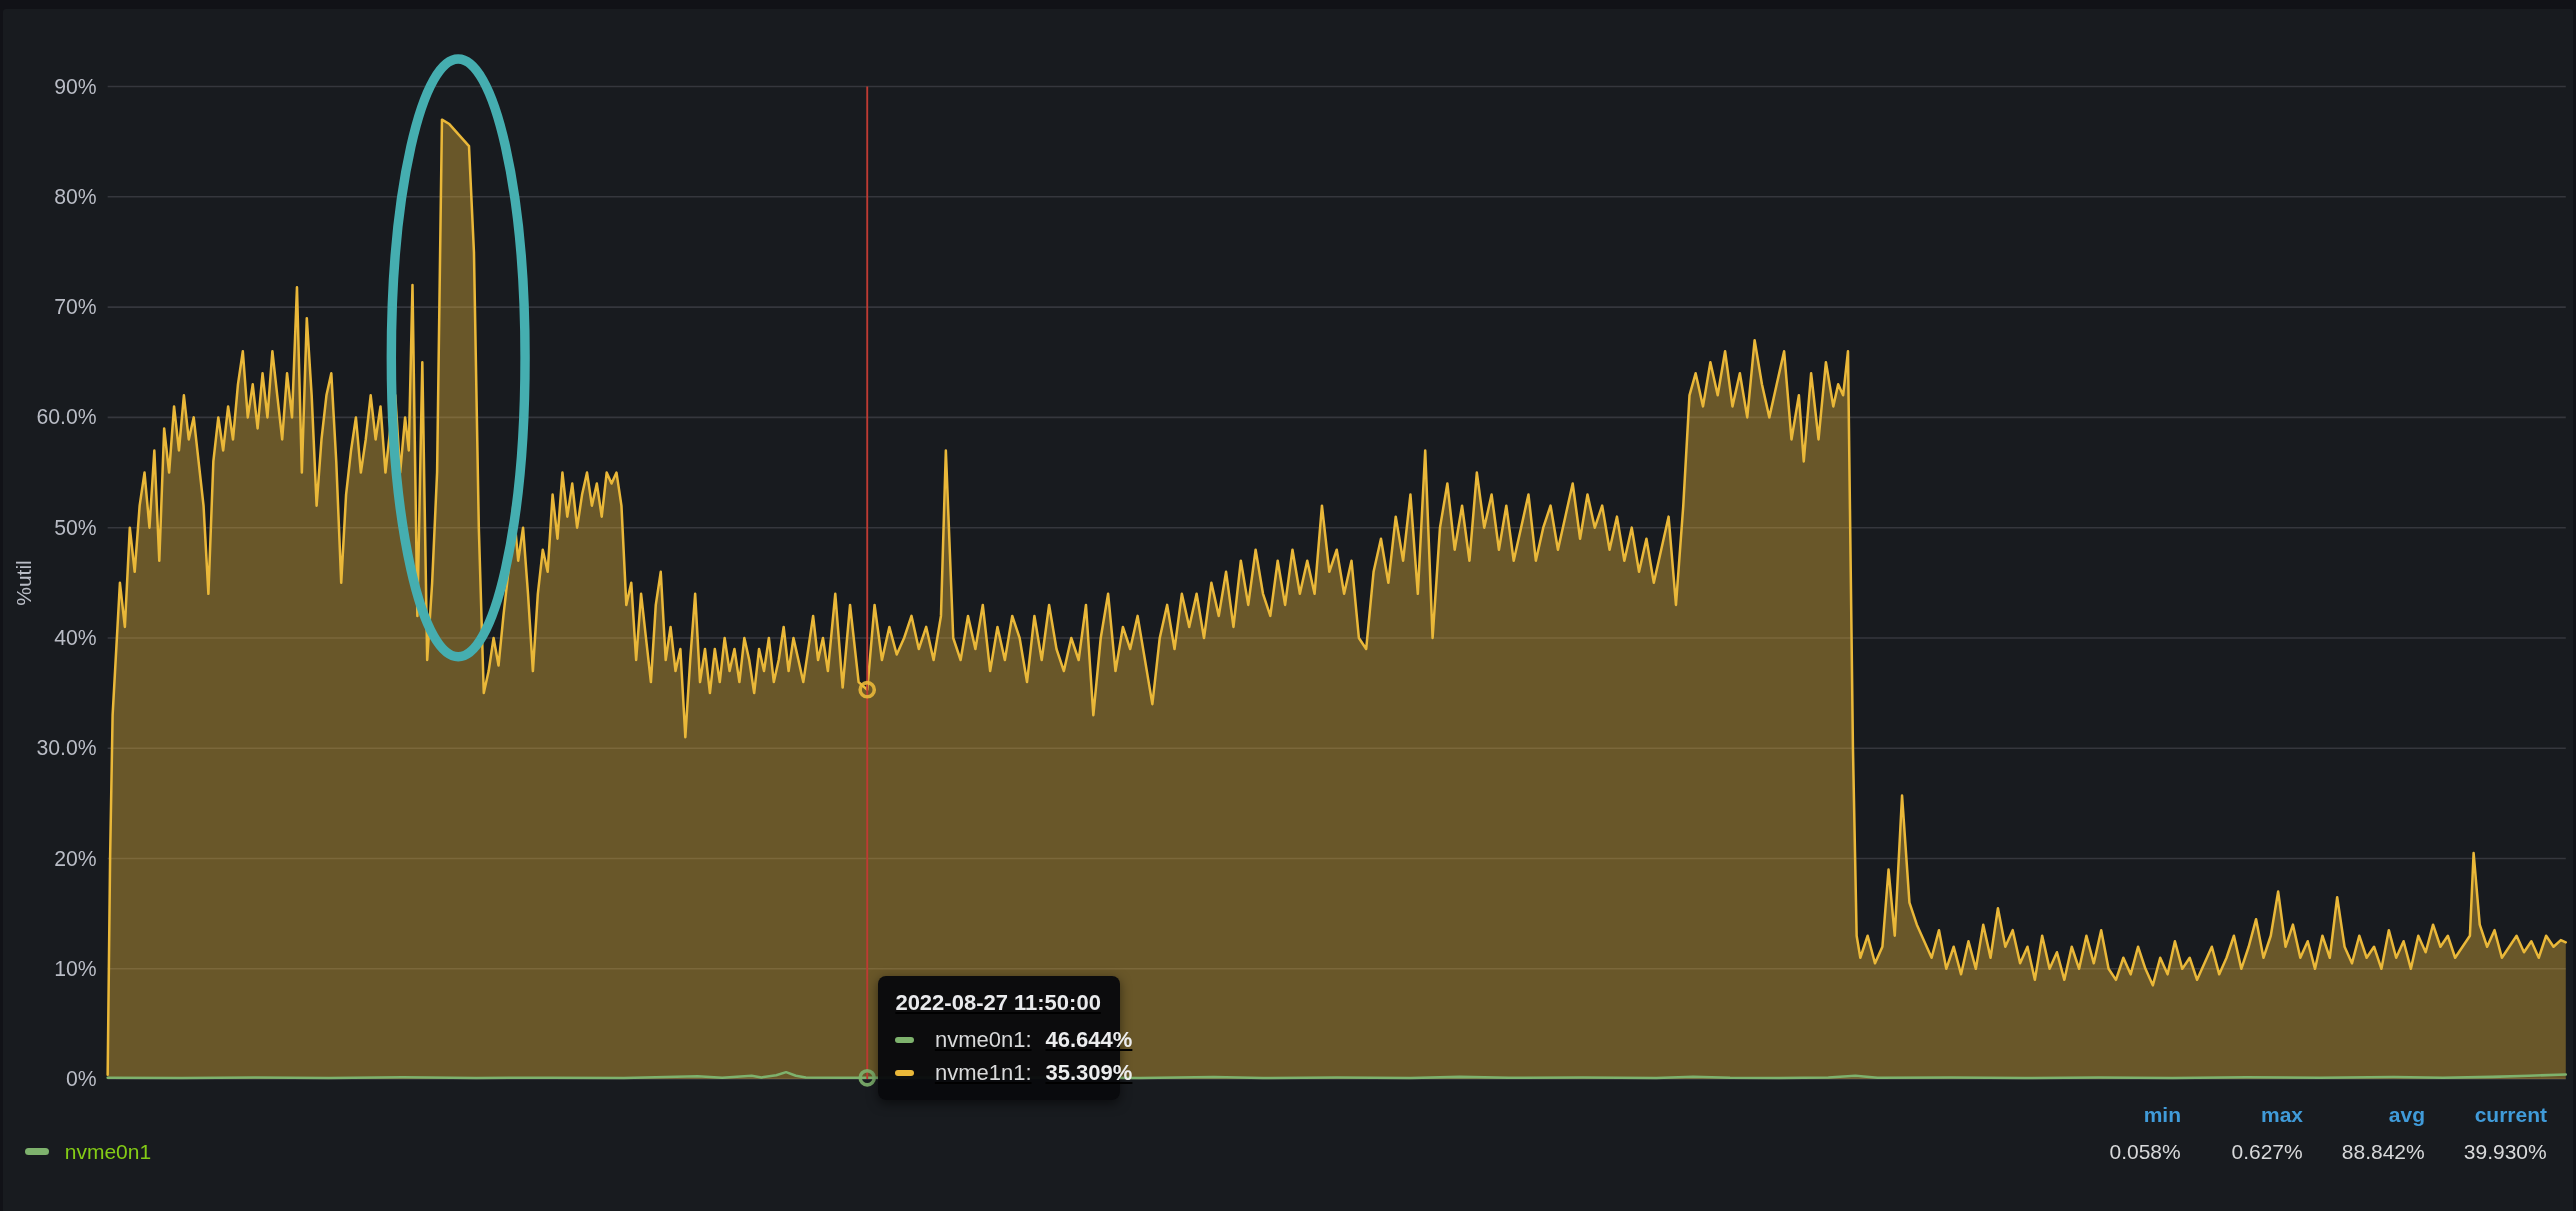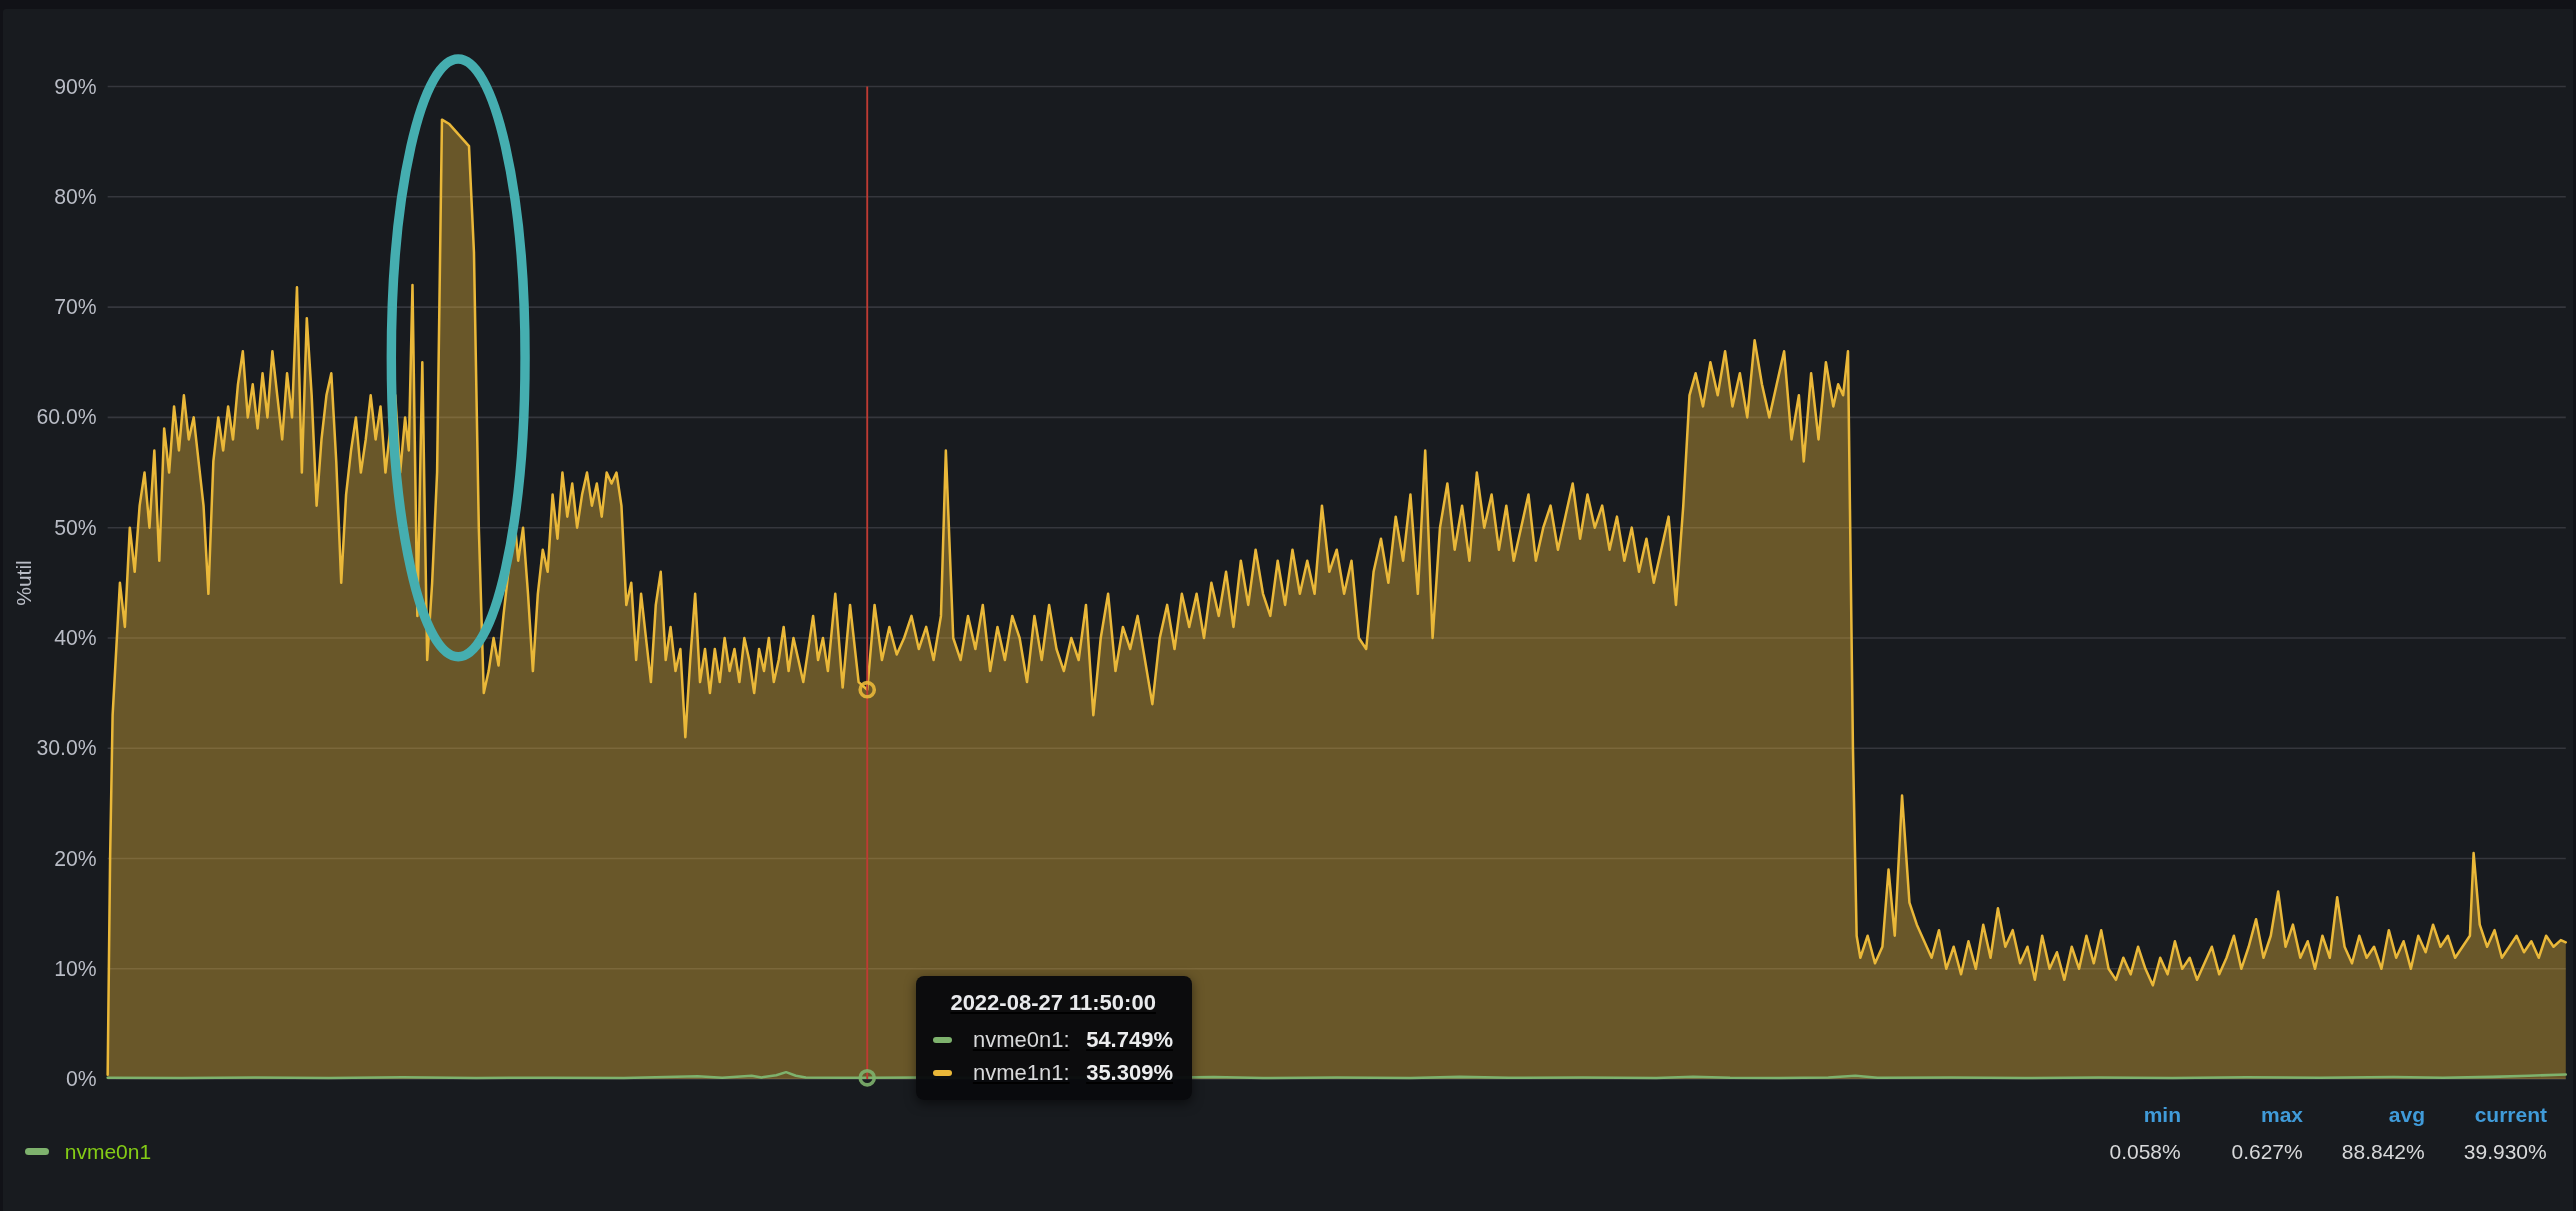--- a/index.html
+++ b/index.html
@@ -8,21 +8,21 @@
   #panel-bg{position:absolute;left:3.1px;top:9.4px;right:3.1px;bottom:0;background:#181B1F;border-radius:3.1px 3.1px 0 0;}
   
   #panel-header{position:absolute;left:0;right:0;top:9.4px;height:52px;display:flex;align-items:center;justify-content:center;gap:11px;z-index:3;}
   #panel-title{color:#DCDDE1;font-size:24px;font-weight:600;letter-spacing:0.2px;cursor:pointer;}
   #title-chevron{display:inline-block;margin-top:3.1px;}
   
   #y-unit{position:absolute;left:-1.6px;top:583px;transform:translate(-50%,-50%) rotate(-90deg);transform-origin:center;
     color:#b9bcc5;font-size:21px;z-index:2;left:23.6px;}
   #chart-svg{position:absolute;left:0;top:0;z-index:1;}
   
-  #tooltip{position:absolute;left:916px;top:976px;width:276px;box-sizing:border-box;z-index:5;
+  #tooltip{position:absolute;left:878px;top:976px;width:242px;box-sizing:border-box;z-index:5;
     background:rgba(8,9,12,0.96);border-radius:7.9px;padding:14px 19px 14px 17.3px;box-shadow:0 3.1px 11px rgba(0,0,0,.5);text-decoration:underline;}
   #tooltip .tt-title{color:#E9EAEC;font-size:22px;font-weight:700;text-align:center;margin-bottom:11px;white-space:nowrap;}
   .tt-row{display:flex;align-items:center;margin-top:7px;font-size:22px;color:#D8D9DA;white-space:nowrap;}
   .tt-dash{width:19px;height:5.5px;border-radius:3.1px;margin-right:8.6px;flex:0 0 auto;}
   .tt-label{flex:0 0 auto;margin-left:12px;}
   .tt-value{flex:1 1 auto;text-align:right;font-weight:700;color:#ECEDEE;padding-left:14px;}
   
   #legend{position:absolute;left:0;right:0;top:1097px;z-index:2;font-size:21px;color:#D8D9DA;}
   .lg-grid{display:grid;grid-template-columns:1fr 98px 98px 98px 98px;padding-right:29px;align-items:center;gap:24px;}
   #legend .lg-header{height:35px;}
@@ -72,21 +72,21 @@
       <circle cx="1103.5520000000001" cy="1371.3581" r="9" fill="none" stroke="#7EB26D" stroke-width="4.5" stroke-opacity="0.9"></circle>
       <circle cx="1103.5520000000001" cy="877.4970333333333" r="9" fill="none" stroke="#EAB839" stroke-width="4.5" stroke-opacity="0.9"></circle>
       <ellipse cx="583.0527999999999" cy="455.22" rx="85.0816" ry="380.30333333333334" fill="none" stroke="#45AEB0" stroke-width="12"></ellipse>
     </svg>
 
   <div id="tooltip">
     <div class="tt-title">2022-08-27 11:50:00</div>
     <div class="tt-row">
       <span class="tt-dash" style="background: rgb(126, 178, 109);"></span>
       <span class="tt-label">nvme0n1:</span>
-      <span class="tt-value">54.749%</span>
+      <span class="tt-value">46.644%</span>
     </div>
     <div class="tt-row">
       <span class="tt-dash" style="background: rgb(234, 184, 57);"></span>
       <span class="tt-label">nvme1n1:</span>
       <span class="tt-value">35.309%</span>
     </div>
   </div>
 
   <div id="legend">
     <div class="lg-grid lg-header">

